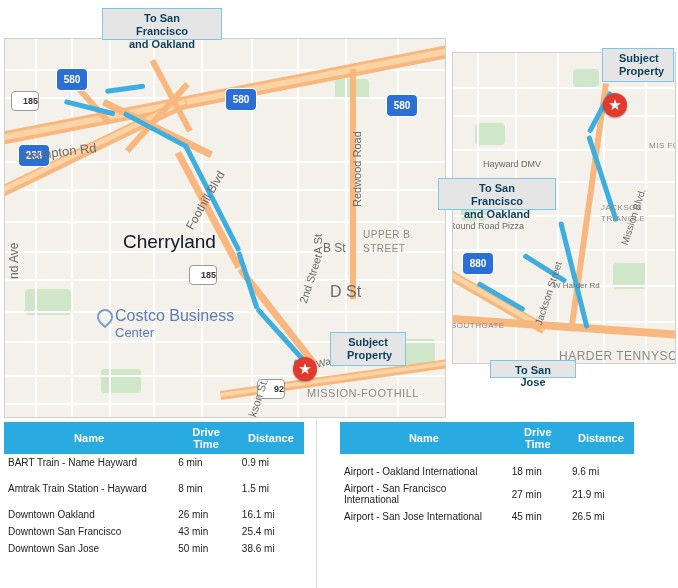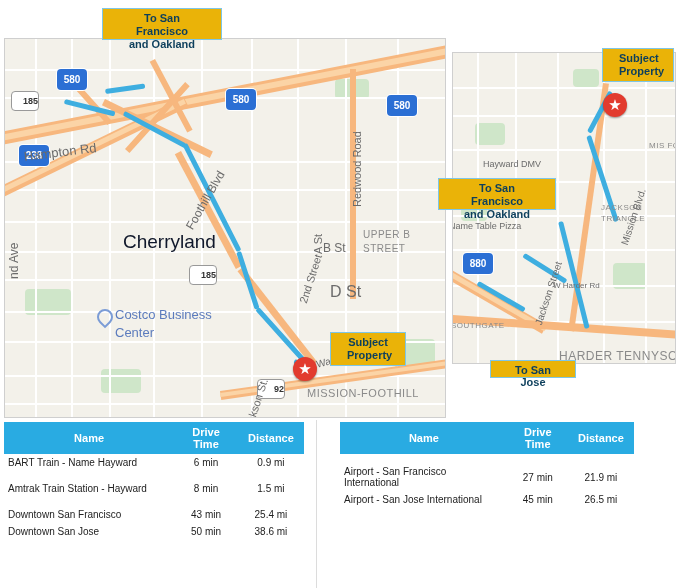--- a/index.html
+++ b/index.html
@@ -122,21 +122,21 @@
     color: #fff;
     font-size: 15px;
     line-height: 24px;
     text-align: center;
     box-shadow: 0 1px 2px rgba(0,0,0,.4);
   }
 
   
   .callout {
     position: absolute;
-    background: #eab308;
+    background: #e5e5e5;
     border: 1px solid #7ec6e6;
     color: #0d3f5c;
     font-size: 11px;
     font-weight: bold;
     text-align: center;
     line-height: 13px;
     padding: 3px 16px;
     box-sizing: border-box;
   }
 
@@ -154,21 +154,21 @@
     text-align: center;
     padding: 4px 4px;
     font-size: 11px;
     line-height: 12px;
   }
   .tbl td {
     padding: 3px 4px;
     vertical-align: middle;
   }
   .tbl td.name { text-align: left; }
-  .tbl td.num { text-align: center; }
+  .tbl td.num { }
   .tbl tr.spacer td { height: 9px; padding: 0; }
 
   .divider-v {
     position: absolute;
     background: #dcdcdc;
   }
 </style>
 </head>
 <body>
 
@@ -248,21 +248,21 @@
     <div class="maplabel lbl-street" style="left:325px;top:244px;font-size:16px;">D St</div>
     <div class="maplabel lbl-street rot-n75" style="left:292px;top:262px;font-size:11px;">2nd Street</div>
     <div class="maplabel lbl-street rot-n20" style="left:310px;top:320px;font-size:10px;">Walpert St.</div>
     <div class="maplabel lbl-street rot-n75" style="left:236px;top:392px;font-size:11px;">Jackson St.</div>
     <div class="maplabel lbl-street rot-n90" style="left:2px;top:240px;font-size:12px;">nd Ave</div>
 
     <div class="maplabel lbl-area" style="left:358px;top:190px;">UPPER B</div>
     <div class="maplabel lbl-area" style="left:358px;top:204px;">STREET</div>
     <div class="maplabel lbl-area" style="left:302px;top:348px;font-size:11px;">MISSION-FOOTHILL</div>
 
-    <div class="maplabel lbl-poi" style="left:110px;top:268px;font-size:13px;">Costco Business</div>
+    <div class="maplabel lbl-poi" style="left:110px;top:268px;font-size:16px;">Costco Business</div>
     <div class="maplabel lbl-poi" style="left:110px;top:286px;font-size:13px;">Center</div>
     <div style="position:absolute;left:92px;top:270px;width:12px;height:12px;border:2px solid #7b9cd6;border-radius:50% 50% 50% 0;transform:rotate(-45deg);"></div>
 
     <div class="star-marker" style="left:288px;top:318px;">★</div>
   </div>
 
   <div class="callout" style="left:102px;top:8px;width:120px;height:32px;">
     <span>To San Francisco</span><br>
     <span>and Oakland</span>
   </div>
@@ -300,21 +300,21 @@
     <div class="blueroute" style="left:160px;top:40px;width:46px;height:5px;transform:rotate(118deg);"></div>
     <div class="blueroute" style="left:138px;top:82px;width:90px;height:5px;transform:rotate(72deg);"></div>
     <div class="blueroute" style="left:110px;top:168px;width:110px;height:5px;transform:rotate(76deg);"></div>
     <div class="blueroute" style="left:72px;top:200px;width:50px;height:5px;transform:rotate(32deg);"></div>
     <div class="blueroute" style="left:26px;top:228px;width:54px;height:5px;transform:rotate(30deg);"></div>
 
     <div class="shield" style="left:10px;top:200px;">880</div>
     <div class="star-marker" style="left:150px;top:40px;">★</div>
 
     <div class="maplabel lbl-street" style="left:30px;top:106px;font-size:9px;">Hayward DMV</div>
-    <div class="maplabel lbl-street" style="left:-4px;top:168px;font-size:9px;">Name Table Pizza</div>
+    <div class="maplabel lbl-street" style="left:-4px;top:168px;font-size:9px;">Round Road Pizza</div>
     <div class="maplabel lbl-area" style="left:148px;top:150px;font-size:8px;">JACKSON</div>
     <div class="maplabel lbl-area" style="left:148px;top:161px;font-size:8px;">TRIANGLE</div>
     <div class="maplabel lbl-area" style="left:-2px;top:268px;font-size:8px;">SOUTHGATE</div>
     <div class="maplabel lbl-area" style="left:196px;top:88px;font-size:8px;">MIS FOO</div>
     <div class="maplabel lbl-street rot-n75" style="left:166px;top:190px;font-size:10px;">Mission Blvd.</div>
     <div class="maplabel lbl-street rot-n75" style="left:80px;top:270px;font-size:10px;">Jackson Street</div>
     <div class="maplabel lbl-street" style="left:100px;top:228px;font-size:8px;">W Harder Rd</div>
     <div class="maplabel lbl-area" style="left:106px;top:296px;font-size:12px;">HARDER TENNYSON</div>
   </div>
 
@@ -354,20 +354,25 @@
       <td class="name">Amtrak Train Station - Hayward</td>
       <td class="num">8 min</td>
       <td class="num">1.5 mi</td>
     </tr>
     <tr class="spacer">
           <td></td>
           <td></td>
           <td></td>
         </tr>
     <tr>
+      <td class="name">Downtown Oakland</td>
+      <td class="num">26 min</td>
+      <td class="num">16.1 mi</td>
+    </tr>
+    <tr>
       <td class="name">Downtown San Francisco</td>
       <td class="num">43 min</td>
       <td class="num">25.4 mi</td>
     </tr>
     <tr>
       <td class="name">Downtown San Jose</td>
       <td class="num">50 min</td>
       <td class="num">38.6 mi</td>
     </tr>
   </tbody>
@@ -384,20 +389,25 @@
         <span>Time</span>
       </td>
       <td style="width:60px;">Distance</td>
     </tr>
     <tr class="spacer">
           <td></td>
           <td></td>
           <td></td>
         </tr>
     <tr>
+      <td class="name">Airport - Oakland International</td>
+      <td class="num">18 min</td>
+      <td class="num">9.6 mi</td>
+    </tr>
+    <tr>
       <td class="name">Airport - San Francisco International</td>
       <td class="num">27 min</td>
       <td class="num">21.9 mi</td>
     </tr>
     <tr>
       <td class="name">Airport - San Jose International</td>
       <td class="num">45 min</td>
       <td class="num">26.5 mi</td>
     </tr>
   </tbody>

